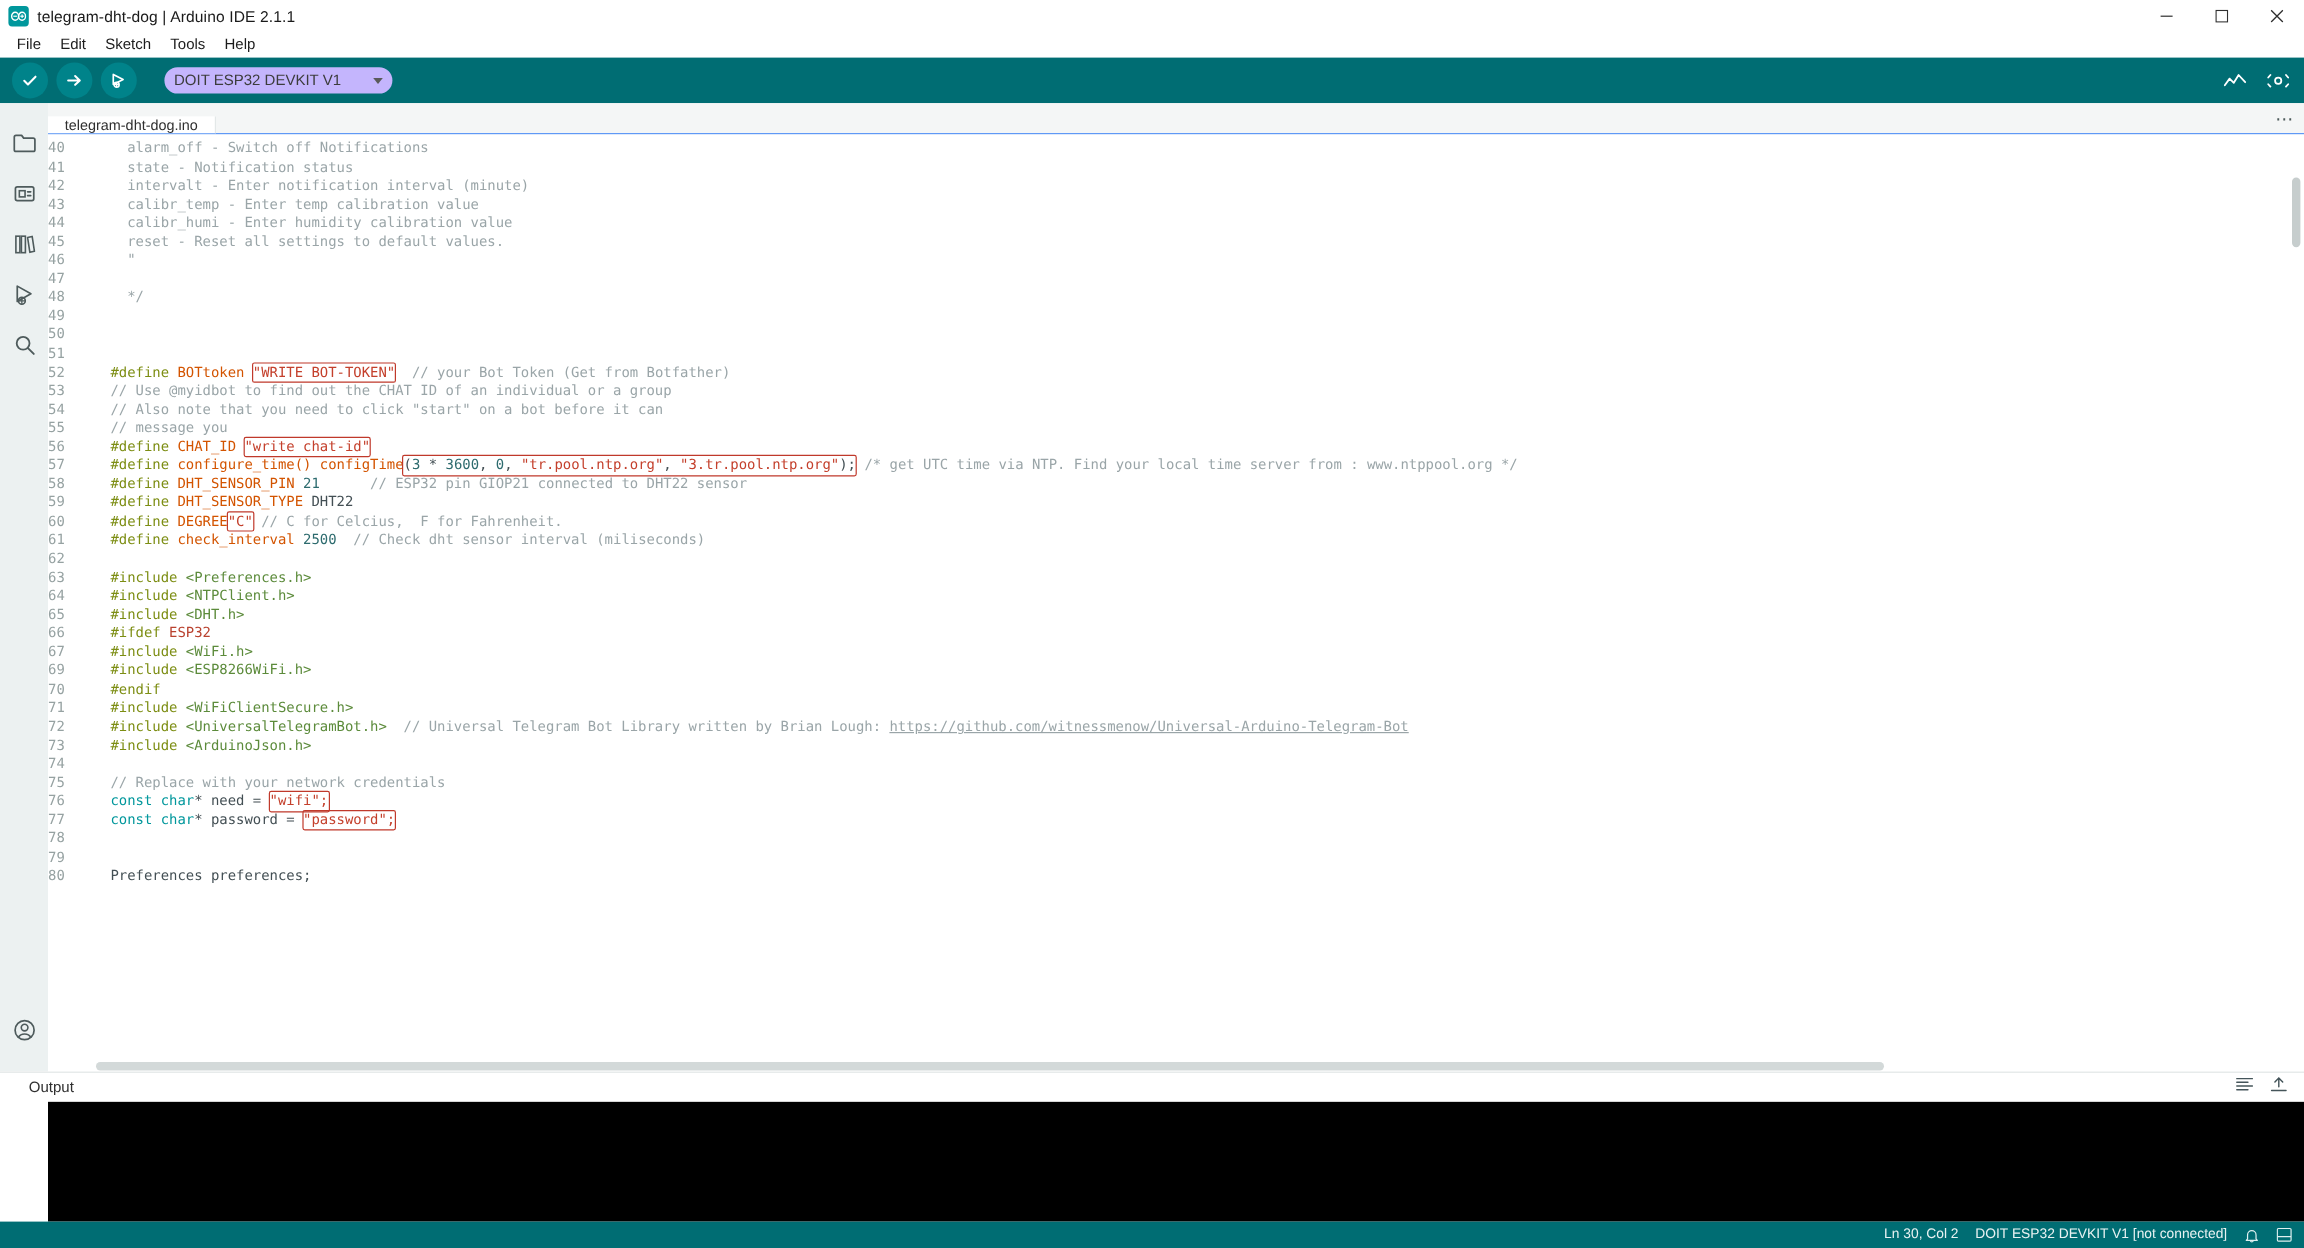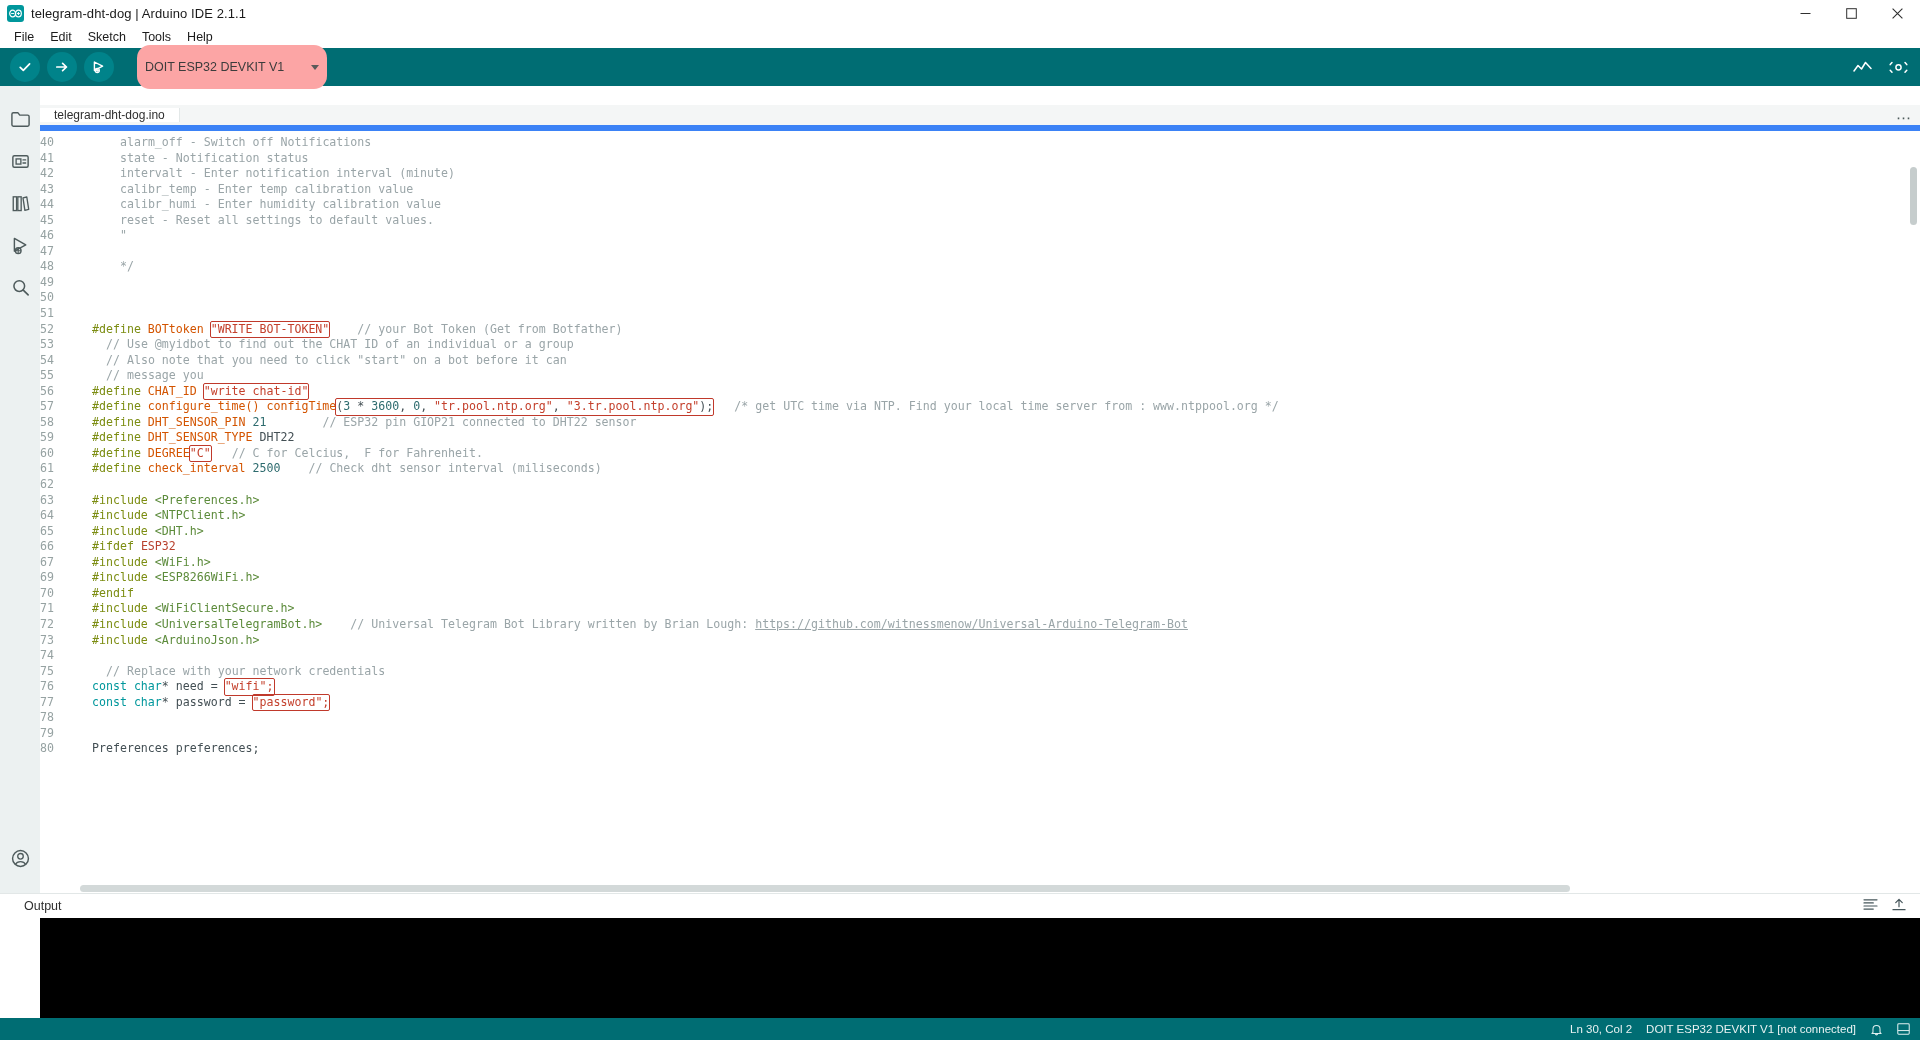--- a/index.html
+++ b/index.html
@@ -42,21 +42,21 @@
   .toolbar {
     height: 38px; background:#006d73; display:flex; align-items:center;
     padding: 0 10px; flex:none; position:relative;
   }
   .tb-btn {
     width: 30px; height:30px; border-radius:50%; background:#00838a;
     display:flex; align-items:center; justify-content:center; margin-right: 7px;
     flex:none;
   }
   .board-select {
-    margin-left: 16px; width: 190px; height: 44px; background:#fca5a5;
+    margin-left: 16px; width: 190px; height: 22px; background:#c4b5fd;
     border-radius: 13px; display:flex; align-items:center; padding: 0 8px;
     position: relative;
   }
   .board-label {
     font-size: 12.5px; color:#3c3c3c; flex:1; white-space:nowrap;
     overflow:hidden; text-overflow:ellipsis;
   }
   .caret { width:0;height:0;border-left:4.5px solid transparent;border-right:4.5px solid transparent;border-top:5px solid #5a5a5a; }
   .tb-right { position:absolute; right: 12px; display:flex; align-items:center; gap: 16px; }
   .tb-ricon { width:20px;height:20px;display:flex;align-items:center;justify-content:center; }
@@ -72,22 +72,22 @@
   .act-ico {
     width: 40px; height: 42px; display:flex; align-items:center; justify-content:center;
     color:#4e5b5c;
   }
   .act-bottom { position:absolute; bottom: 14px; left:0; width:40px; display:flex; justify-content:center;}
 
   
   .editor-col { flex:1; display:flex; flex-direction:column; min-width:0; background:#fff; }
 
   .tabbar {
-    height: 26px; background:#f4f6f6; display:flex; align-items:center; flex:none;
-    position:relative; border-bottom: 6px solid #3b82f6; margin-top: 19px;
+    height: 26px; background:#f4f6f6; display:flex; align-items:flex-end; flex:none;
+    position:relative; border-bottom: 1px solid #3b82f6;
   }
   .tab {
     background:#ffffff; display:flex; align-items:center; padding: 0 14px;
     font-size: 12px; color:#2f2f2f; border-right:1px solid #e3e8e8;
   }
   .tab-more {
     position:absolute; right: 8px; top:0; height:26px; display:flex; align-items:center;
     color:#4c5a5a; font-size: 15px; letter-spacing: 1px;
   }
 
@@ -101,21 +101,21 @@
   }
   .gutter {
     width: 52px; flex:none; text-align:left; padding-right: 10px;
     color:#96a2a2; font-family:"DejaVu Sans Mono", monospace; font-size:11.6px;
     user-select:none;
   }
   .ltext { flex:1; color:#434f54; position:relative; }
   .tok-pre   { color:#7c8d12; }            
   .tok-name  { color:#d35400; }            
   .tok-str   { color:#c4402c; }            
-  .tok-com   { color:#9aa5a8;margin-left:14px; }            
+  .tok-com   { color:#9aa5a8; }            
   .tok-num   { color:#2d6b6e; }            
   .tok-inc   { color:#5c8b3b; }            
   .tok-kw    { color:#00979c; }            
   .tok-fn    { color:#d35400; }
   .tok-id    { color:#b9422f; }
   .tok-link  { color:#9aa5a8; text-decoration: underline; }
   .tok-plain { color:#434f54; }
 
   
   .anno {

